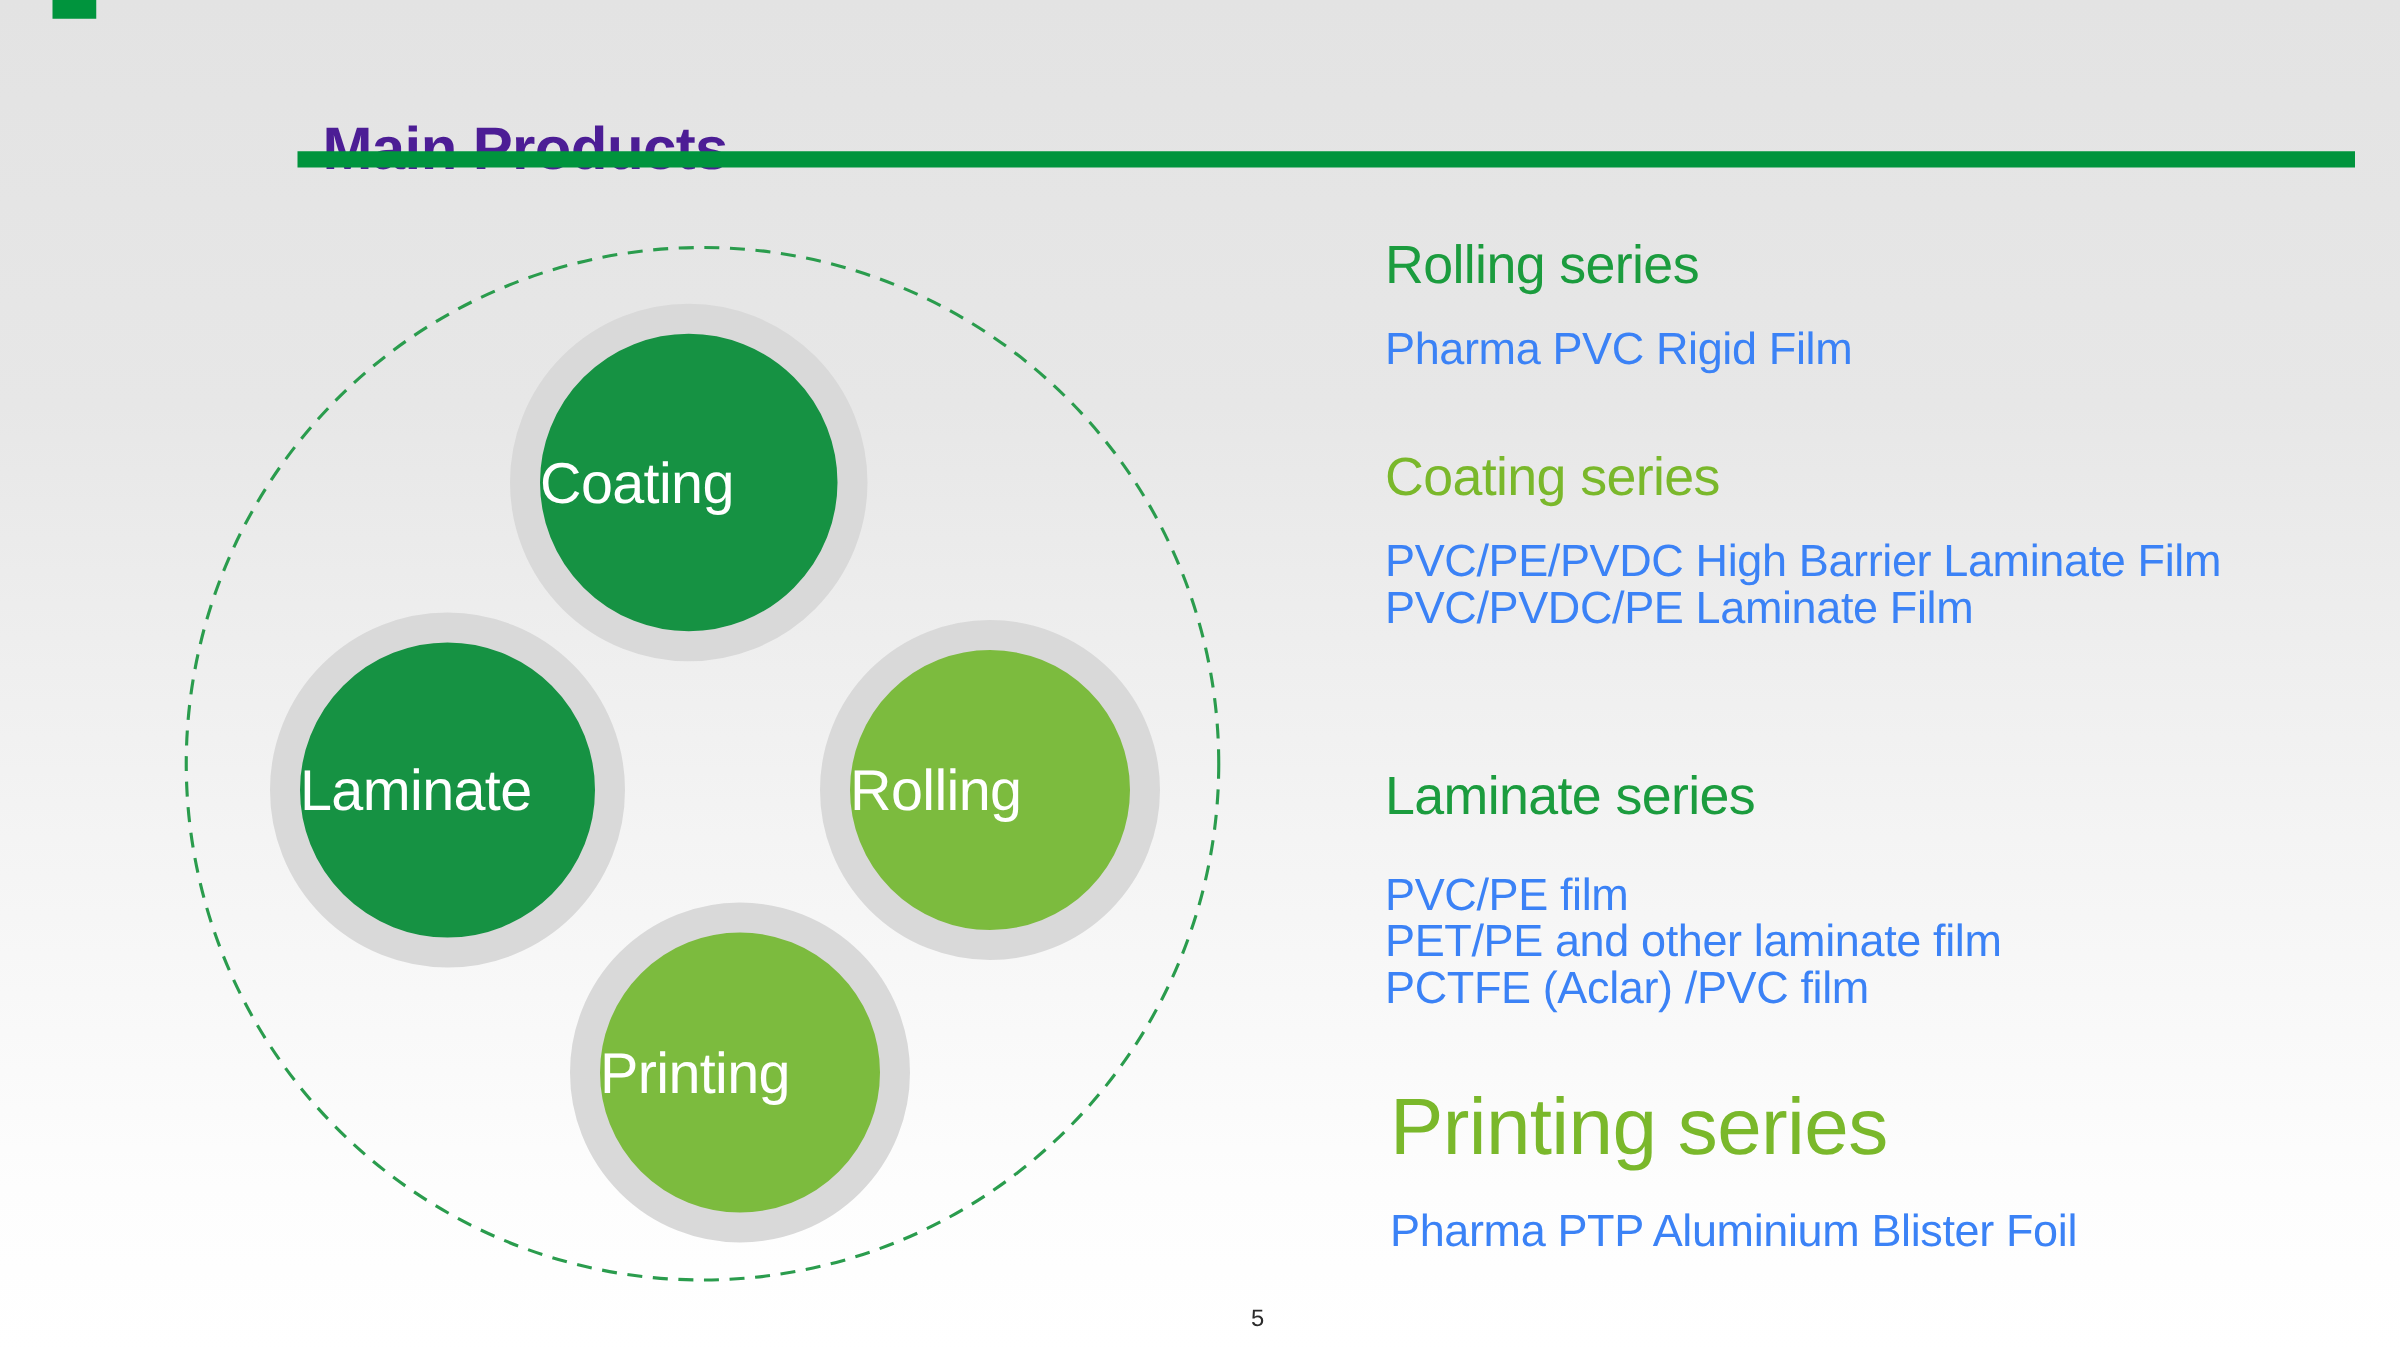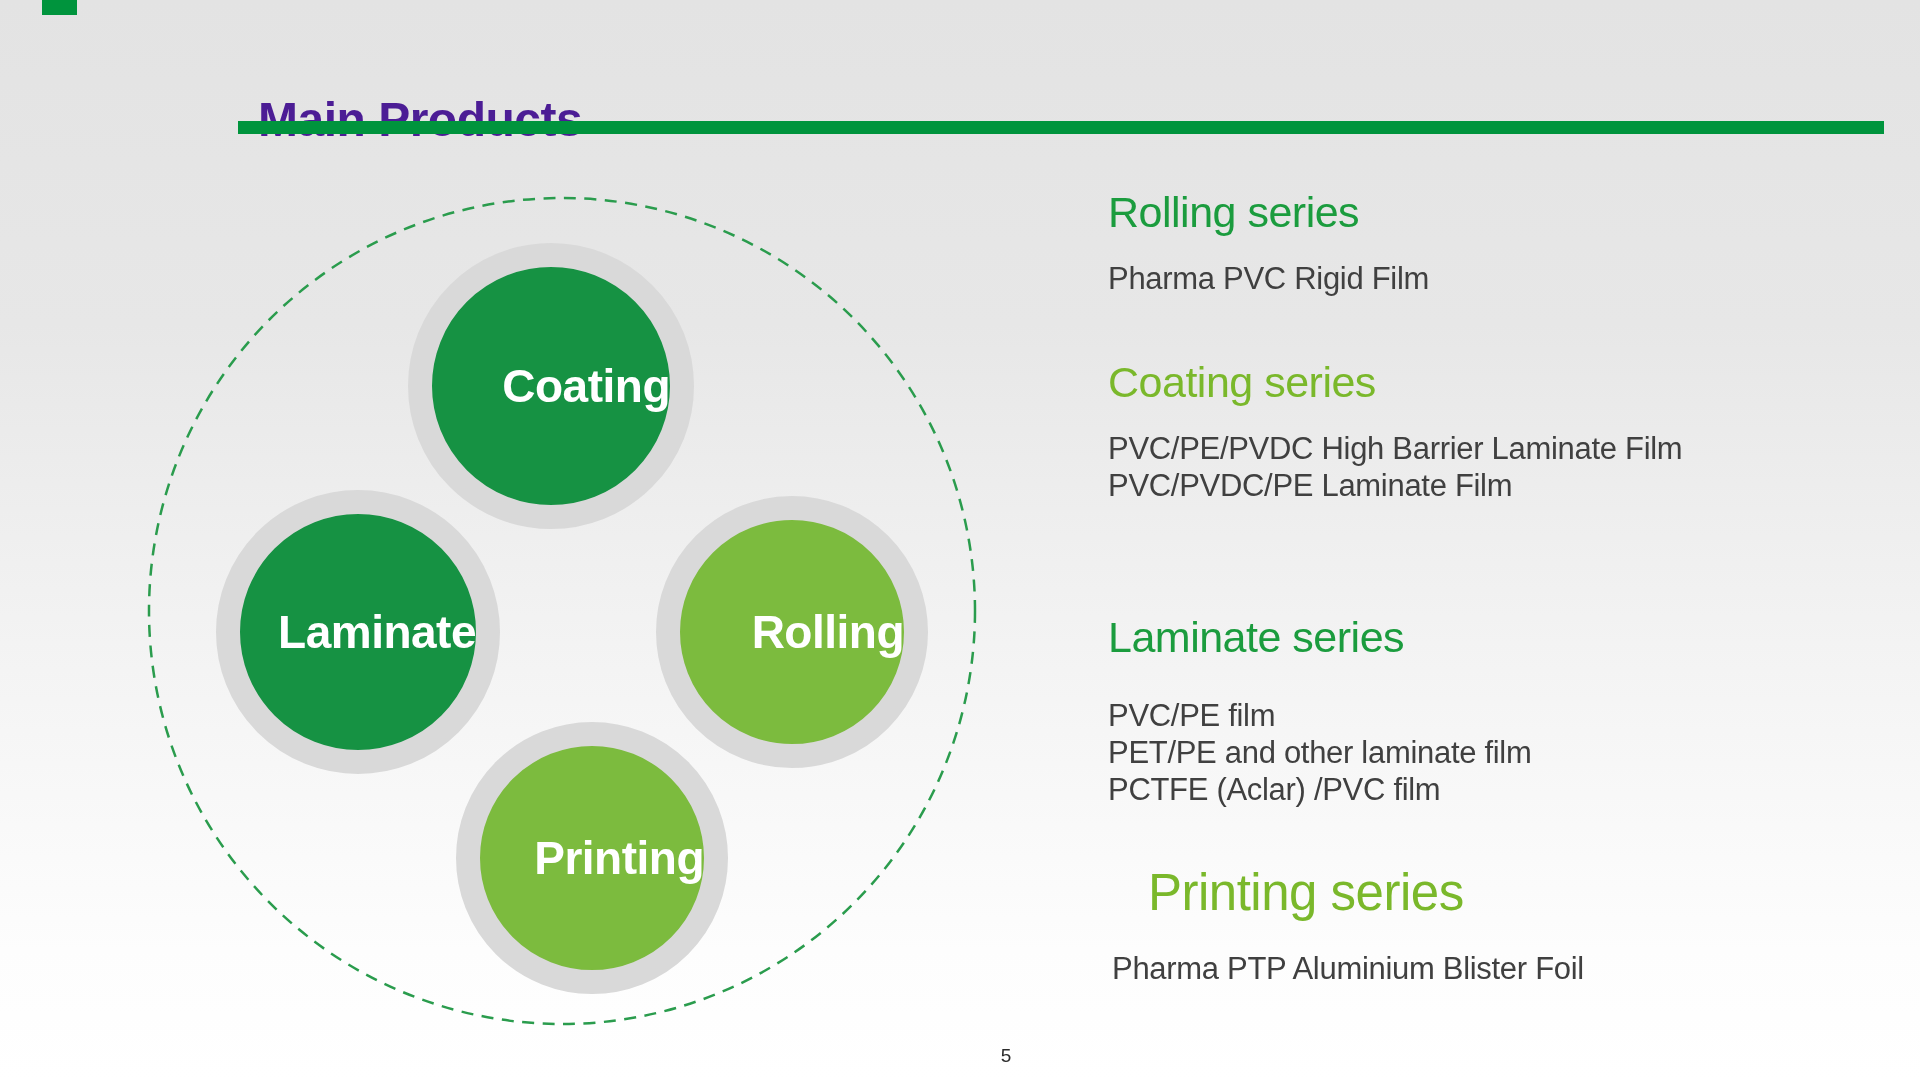--- a/index.html
+++ b/index.html
@@ -32,59 +32,58 @@
     width: 1646px; height: 13px;
     background: #00943d;
   }
 
   
   .diagram-svg { position: absolute; left: 0; top: 0; }
   .circle {
     position: absolute;
     border-radius: 50%;
     border: 24px solid #d9d9d9;
-    display: flex; align-items: center; justify-content: flex-end;
+    display: flex; align-items: center; justify-content: flex-start;
     color: #ffffff;
     font-size: 46px;
     letter-spacing: -0.5px;
     white-space: nowrap;
-    font-weight: bold;
   }
   .circle.dark  { background: #169243; }
   .circle.light { background: #7cbb3e; }
   .circle-coating  { left: 408px; top: 243px; width: 286px; height: 286px; }
   .circle-laminate { left: 216px; top: 490px; width: 284px; height: 284px; }
   .circle-rolling  { left: 656px; top: 496px; width: 272px; height: 272px; }
   .circle-printing { left: 456px; top: 722px; width: 272px; height: 272px; }
 
   
   .section { position: absolute; left: 1108px; }
   .section h2 {
     margin: 0;
     font-size: 43px; line-height: 1.25;
     font-weight: 400;
     letter-spacing: -0.5px;
     white-space: nowrap;
   }
   .section.dark  h2 { color: #1b9c3e; }
   .section.light h2 { color: #7ab82b; }
   .section .items {
-    font-size: 31px; line-height: 37px;
-    color: #404040;
+    font-size: 36px; line-height: 37px;
+    color: #3b82f6;
     letter-spacing: -0.3px;
     white-space: nowrap;
   }
   .section-rolling  { top: 186px; }
   .section-rolling  .items { margin-top: 20px; }
   .section-coating  { top: 356px; }
   .section-coating  .items { margin-top: 20px; }
   .section-laminate { top: 611px; }
   .section-laminate .items { margin-top: 32px; }
   .section-printing { top: 861px; left: 1112px; }
-  .section-printing h2 { font-size: 51px; margin-left: 36px; }
+  .section-printing h2 { font-size: 64px; }
   .section-printing .items { margin-top: 25px; }
 
   .page-number {
     position: absolute; left: 995px; top: 1045px;
     width: 22px; text-align: center;
     font-size: 19px; color: #2b2b2b;
   }
 </style>
 </head>
 <body>

